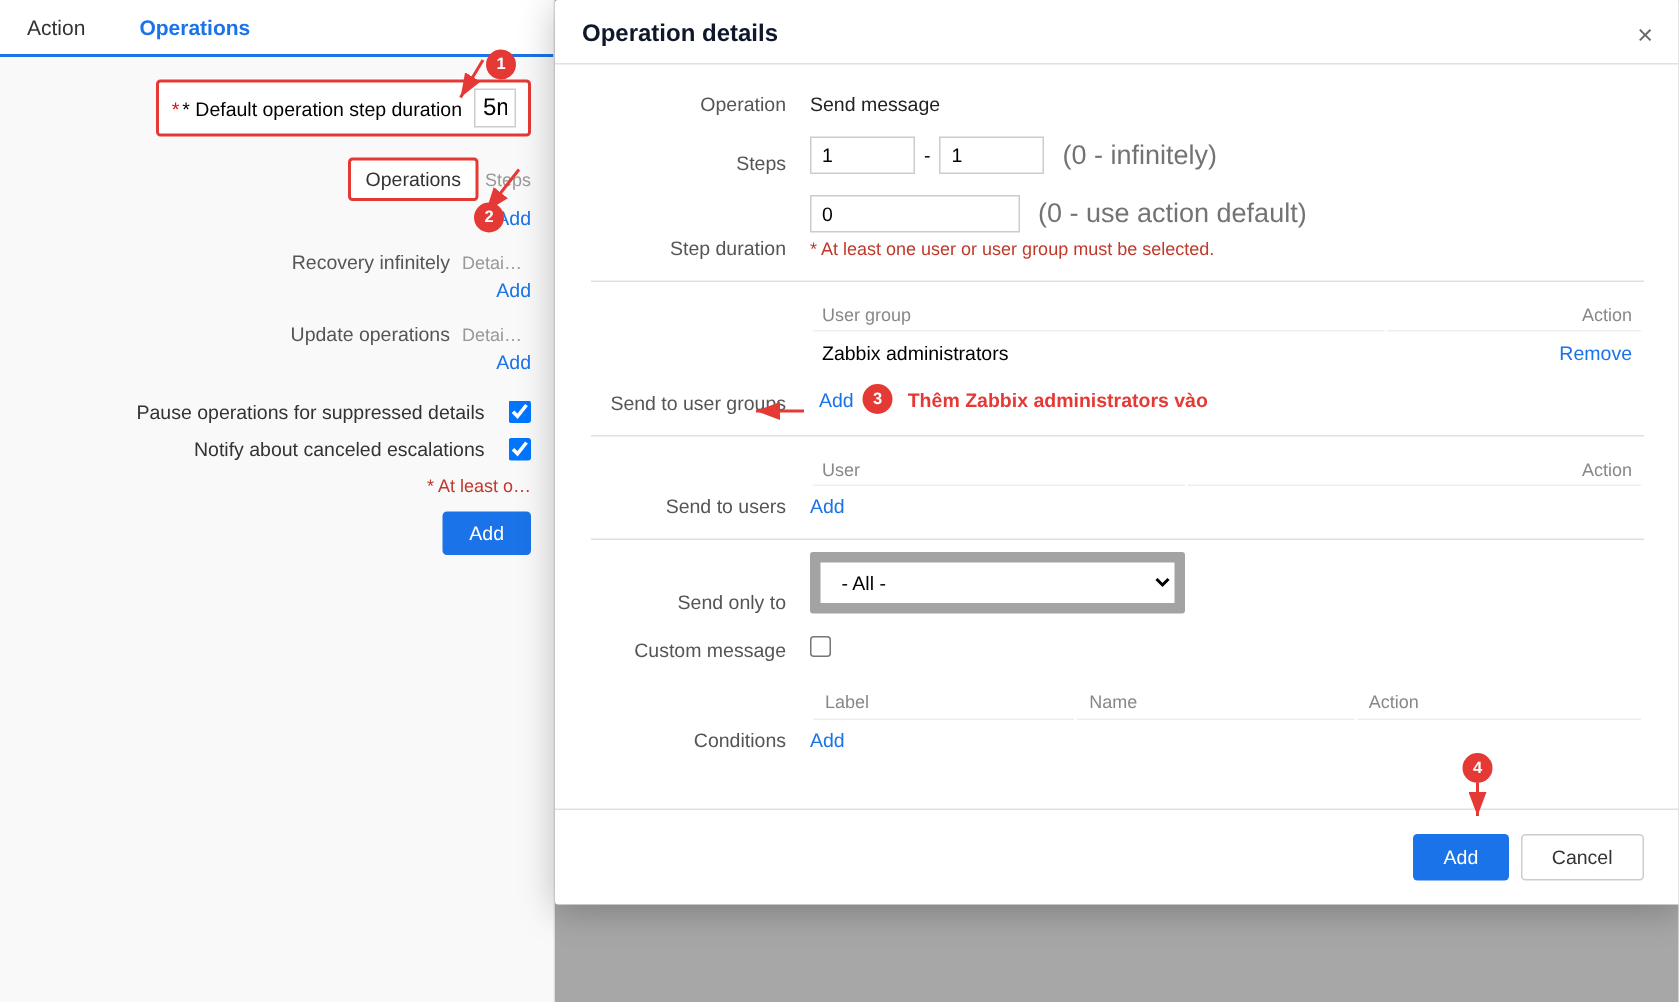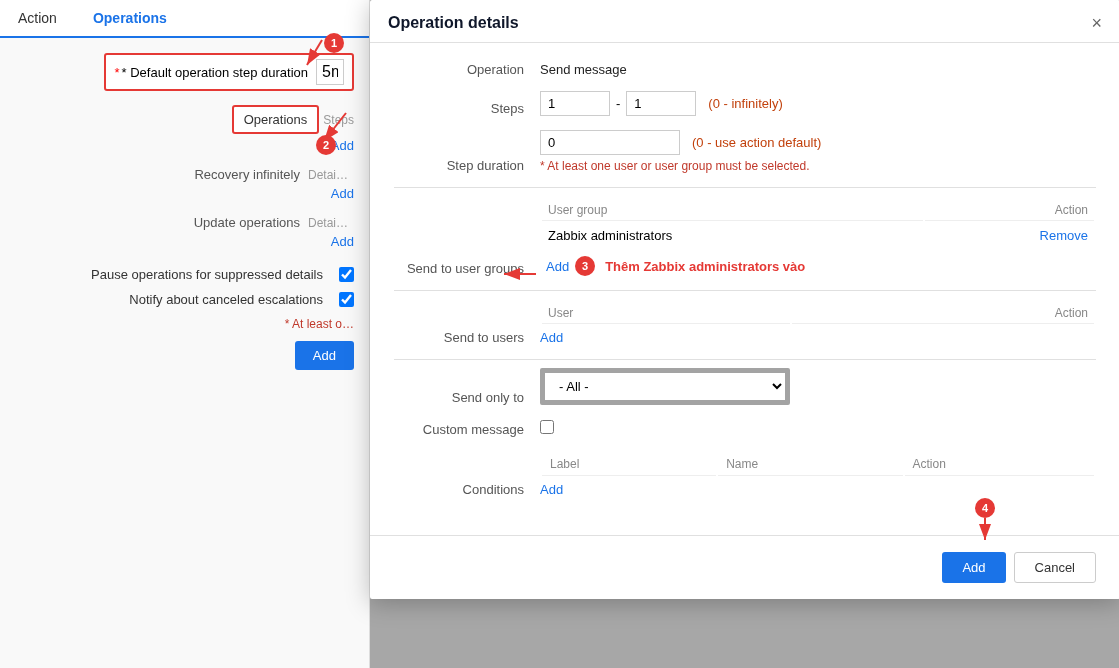--- a/index.html
+++ b/index.html
@@ -181,37 +181,37 @@
     }
 
     .small-input {
       border: 1px solid #ccc;
       padding: 4px 7px;
       font-size: 13px;
       width: 70px;
     }
 
     .hint-text {
-      color: #c2410c;
-      font-size: 13px;
+      color: #737373;
+      font-size: 18px;
       margin-left: 6px;
     }
 
     .warning-text {
       color: #c0392b;
       font-size: 12px;
       margin-top: 4px;
     }
 
     .detail-content {
       flex: 1;
     }
 
     .select-all {
-      border: 5px solid #a3a3a3;
+      border: 7px solid #a3a3a3;
       padding: 5px 10px;
       font-size: 13px;
       width: 250px;
       background: #fff;
       cursor: pointer;
       border-radius: 2px;
     }
 
     .custom-message-cb {
       width: 14px;

